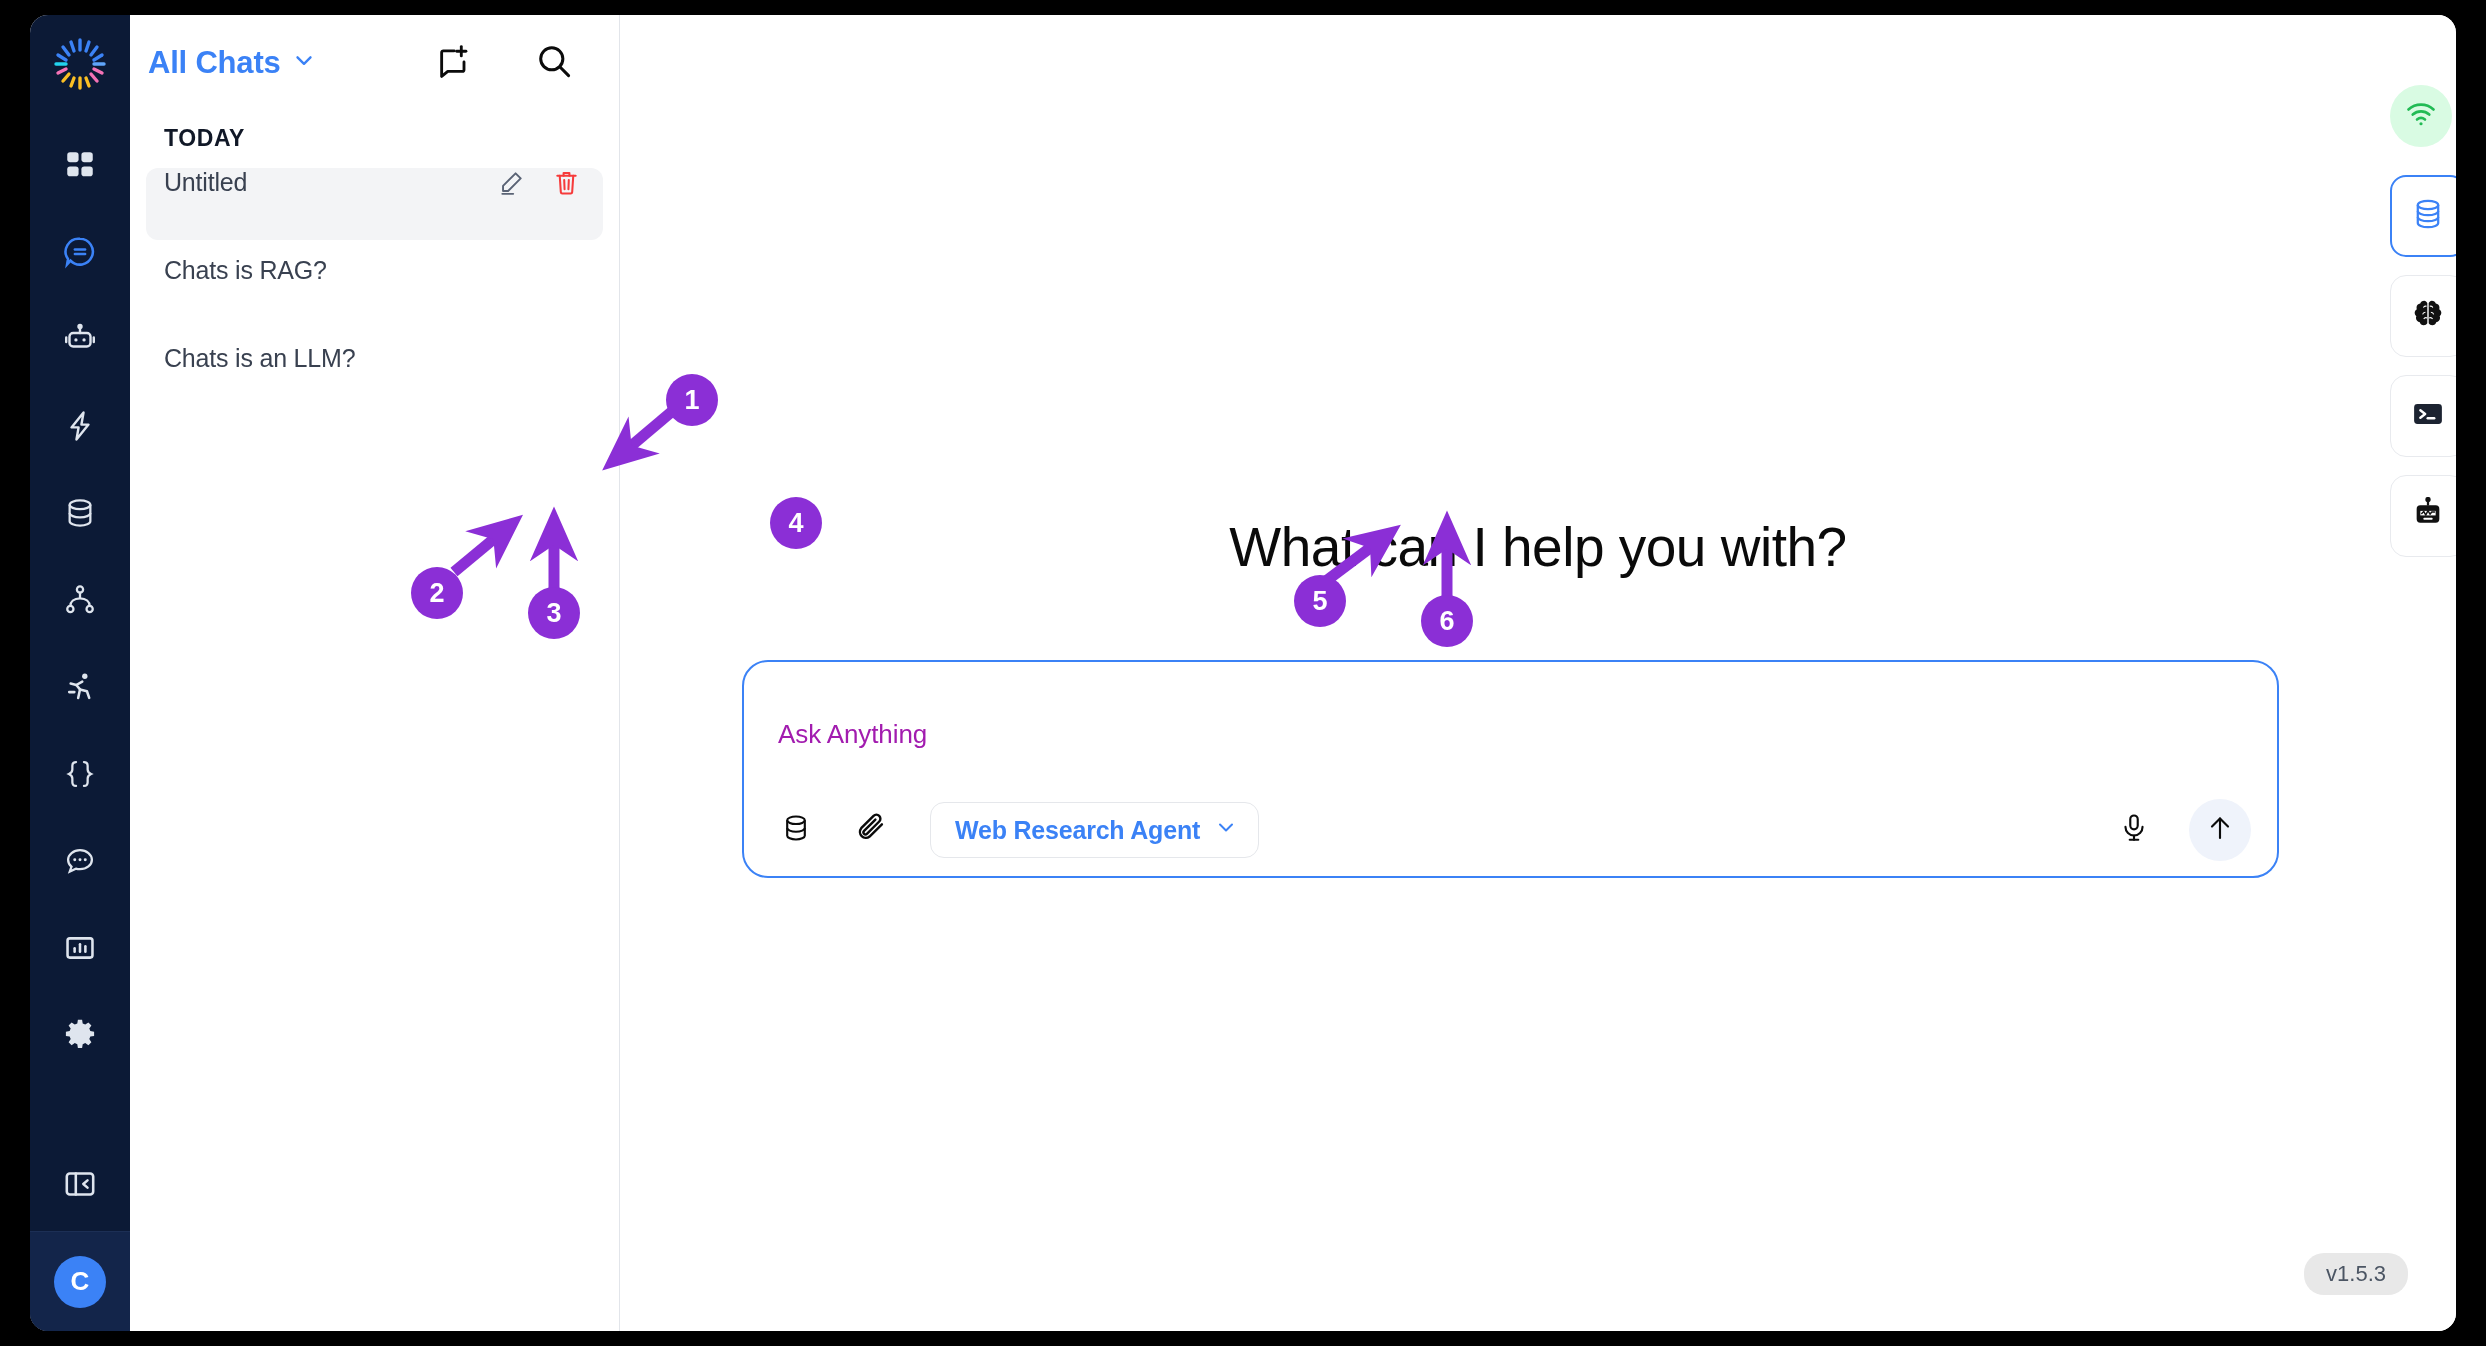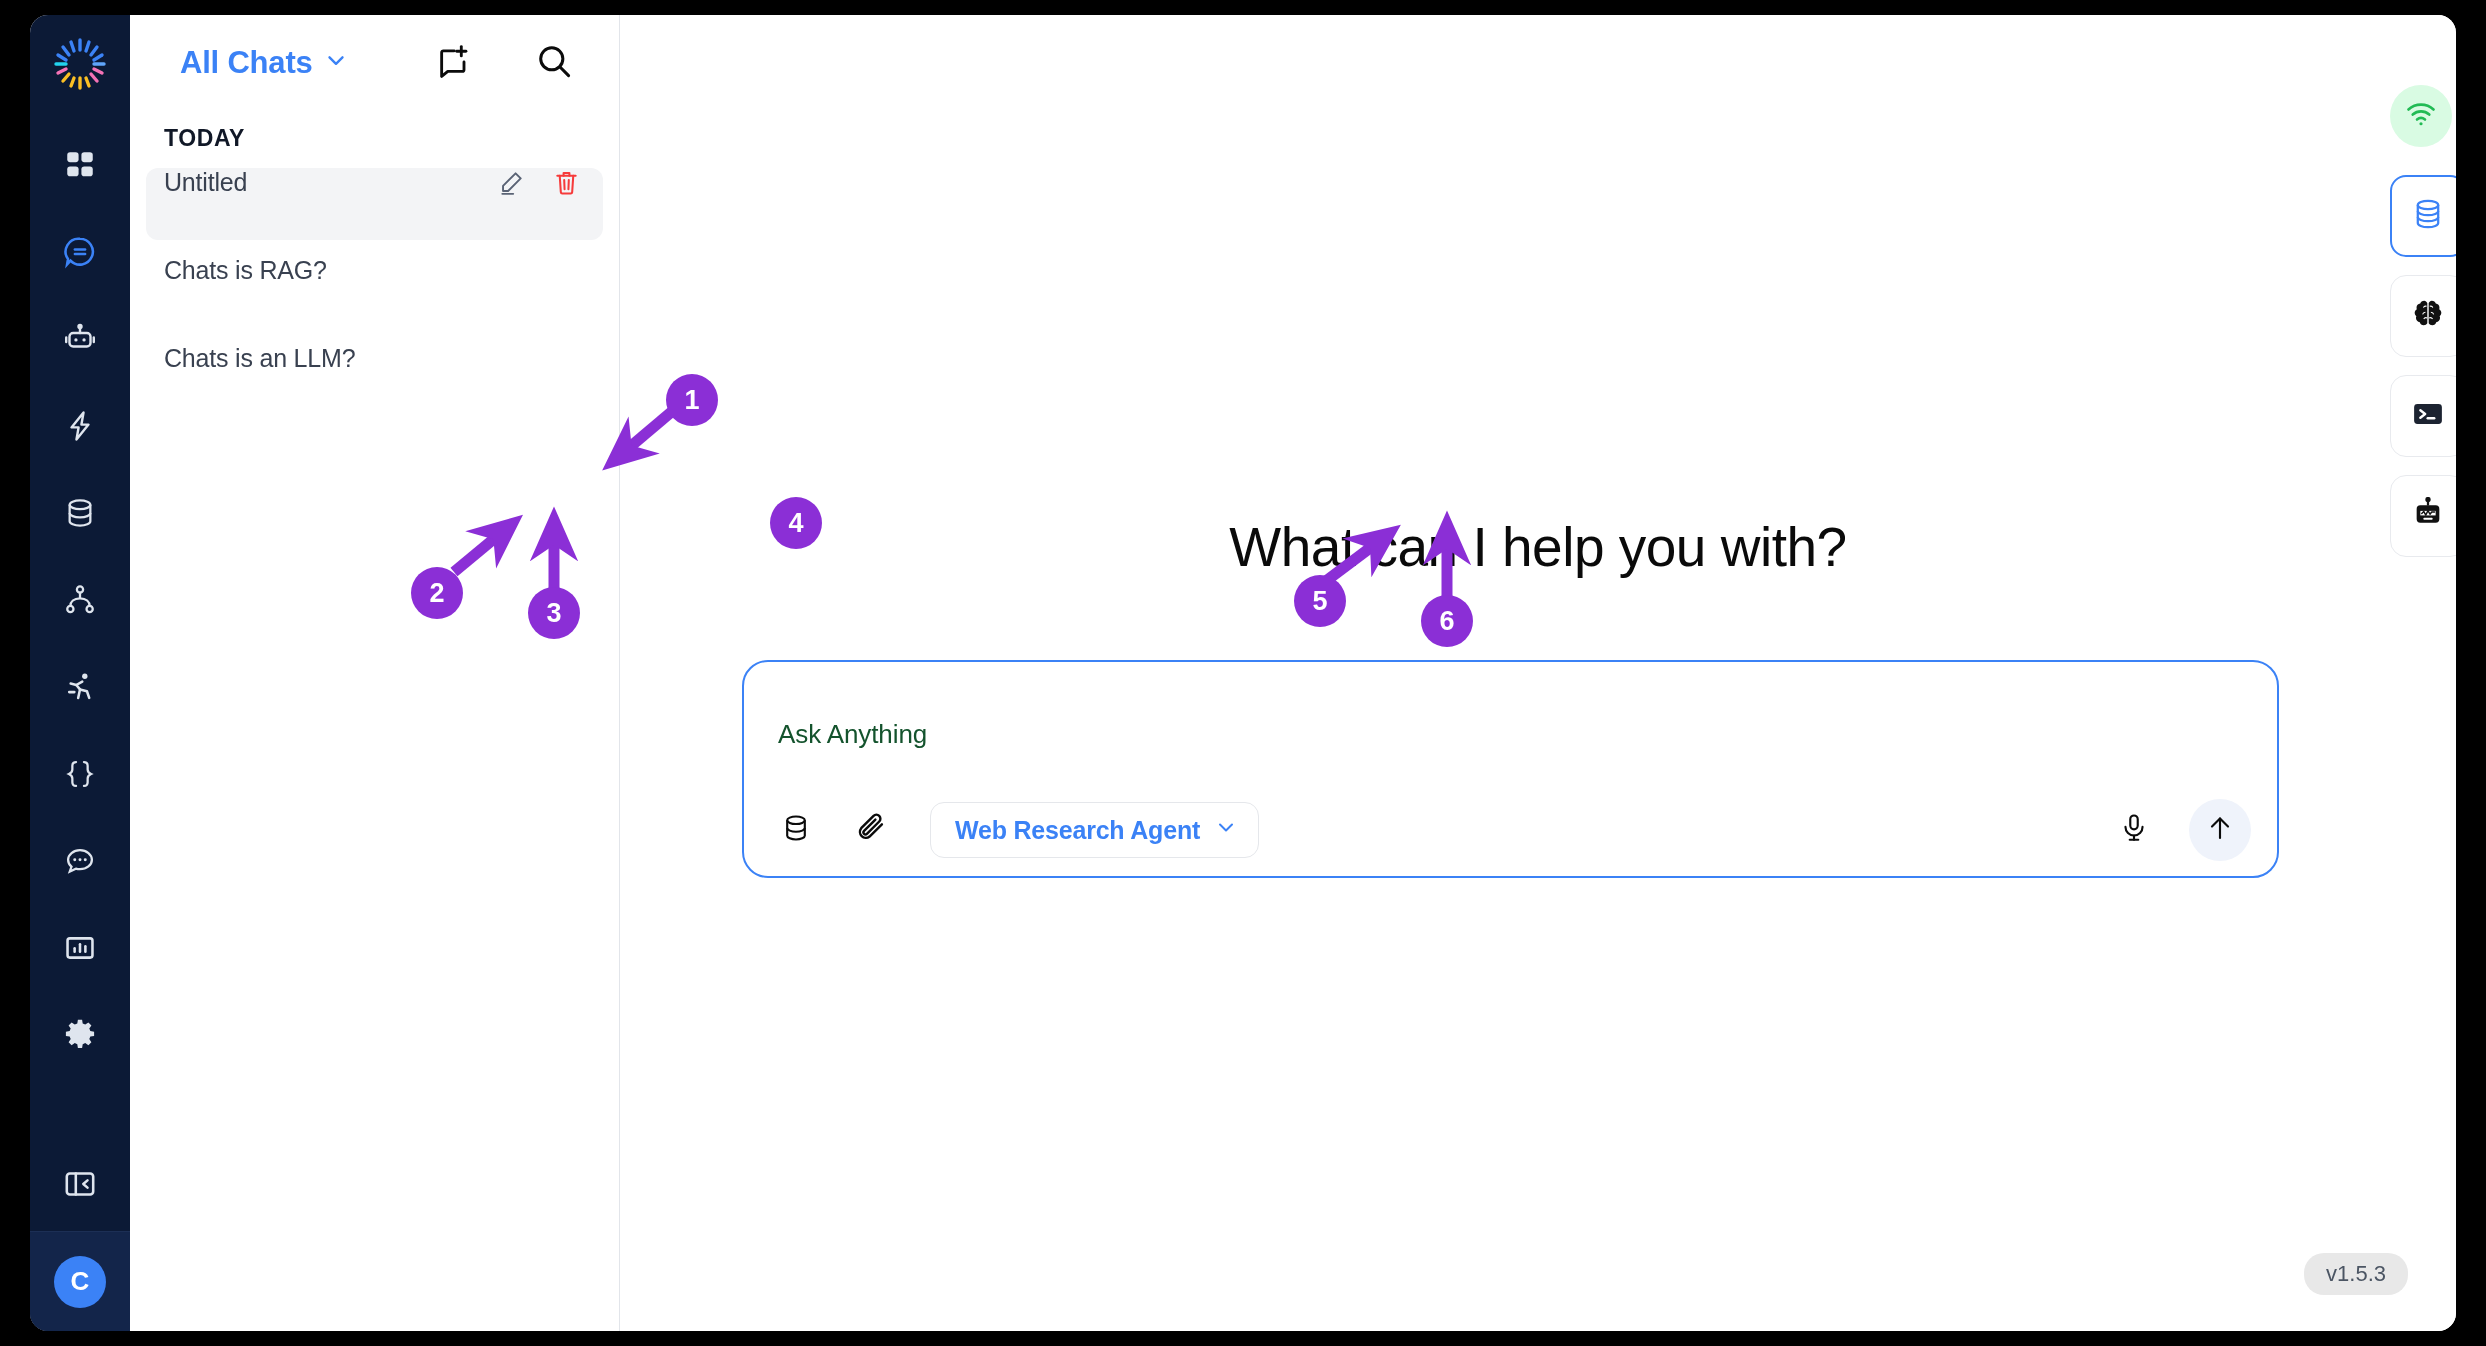--- a/index.html
+++ b/index.html
@@ -57,21 +57,21 @@
   
   .chatpanel {
     width: 490px; flex: 0 0 490px;
     background: #ffffff;
     border-right: 1px solid #e2e5ea;
     display: flex; flex-direction: column;
   }
   .chatpanel-header {
     height: 96px;
     display: flex; align-items: center;
-    padding: 0 42px 0 50px;
+    padding: 0 42px 0 18px;
     justify-content: flex-end;
   }
   .allchats {
     display: flex; align-items: center; gap: 10px;
     color: #3b82f6; font-size: 31px; font-weight: 600;
     cursor: pointer; letter-spacing: -0.2px;
   }
   .hdr-spacer { flex: 1 1 auto; }
   .hdr-icon { cursor: pointer; display: flex; align-items: center; justify-content: center; width: 46px; height: 46px; }
   .hdr-icon + .hdr-icon { margin-left: 56px; }
@@ -112,21 +112,21 @@
     position: absolute;
     left: 122px; right: 177px;
     top: 645px;
     height: 218px;
     border: 2px solid #3b82f6;
     border-radius: 26px;
     background: #ffffff;
   }
   .composer-placeholder {
     position: absolute; left: 34px; top: 57px;
-    font-size: 26px; color: #14532d; letter-spacing: -0.1px;
+    font-size: 26px; color: #a21caf; letter-spacing: -0.1px;
   }
   .composer-bar {
     position: absolute; left: 0; right: 0; bottom: 0;
     height: 92px;
     display: flex; align-items: center;
     padding: 0 26px 0 28px;
   }
   .cb-icon { width: 48px; height: 48px; display: flex; align-items: center; justify-content: center; cursor: pointer; }
   .cb-icon.attach { margin-left: 28px; }
   .agent-select {

